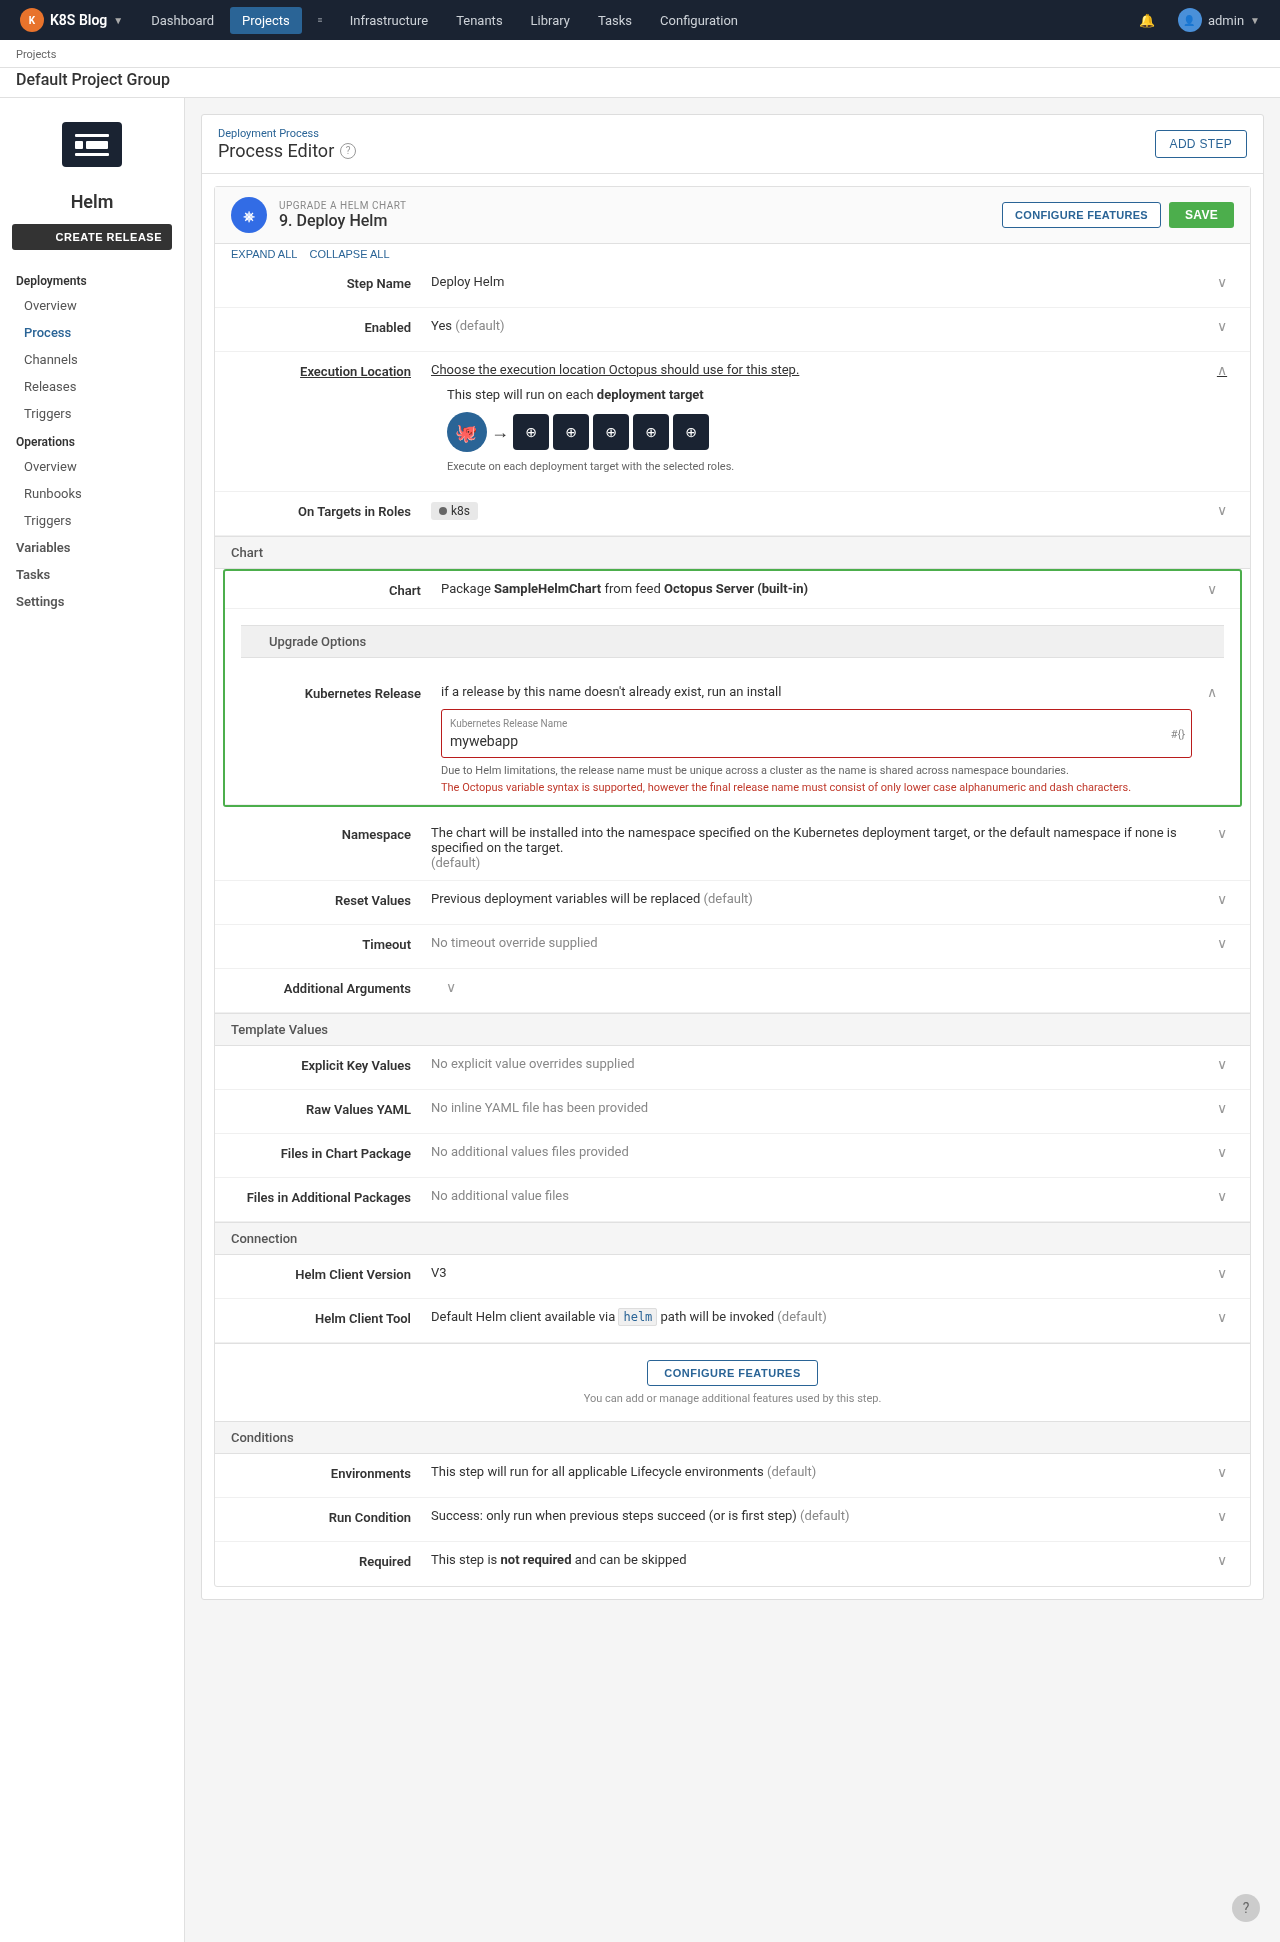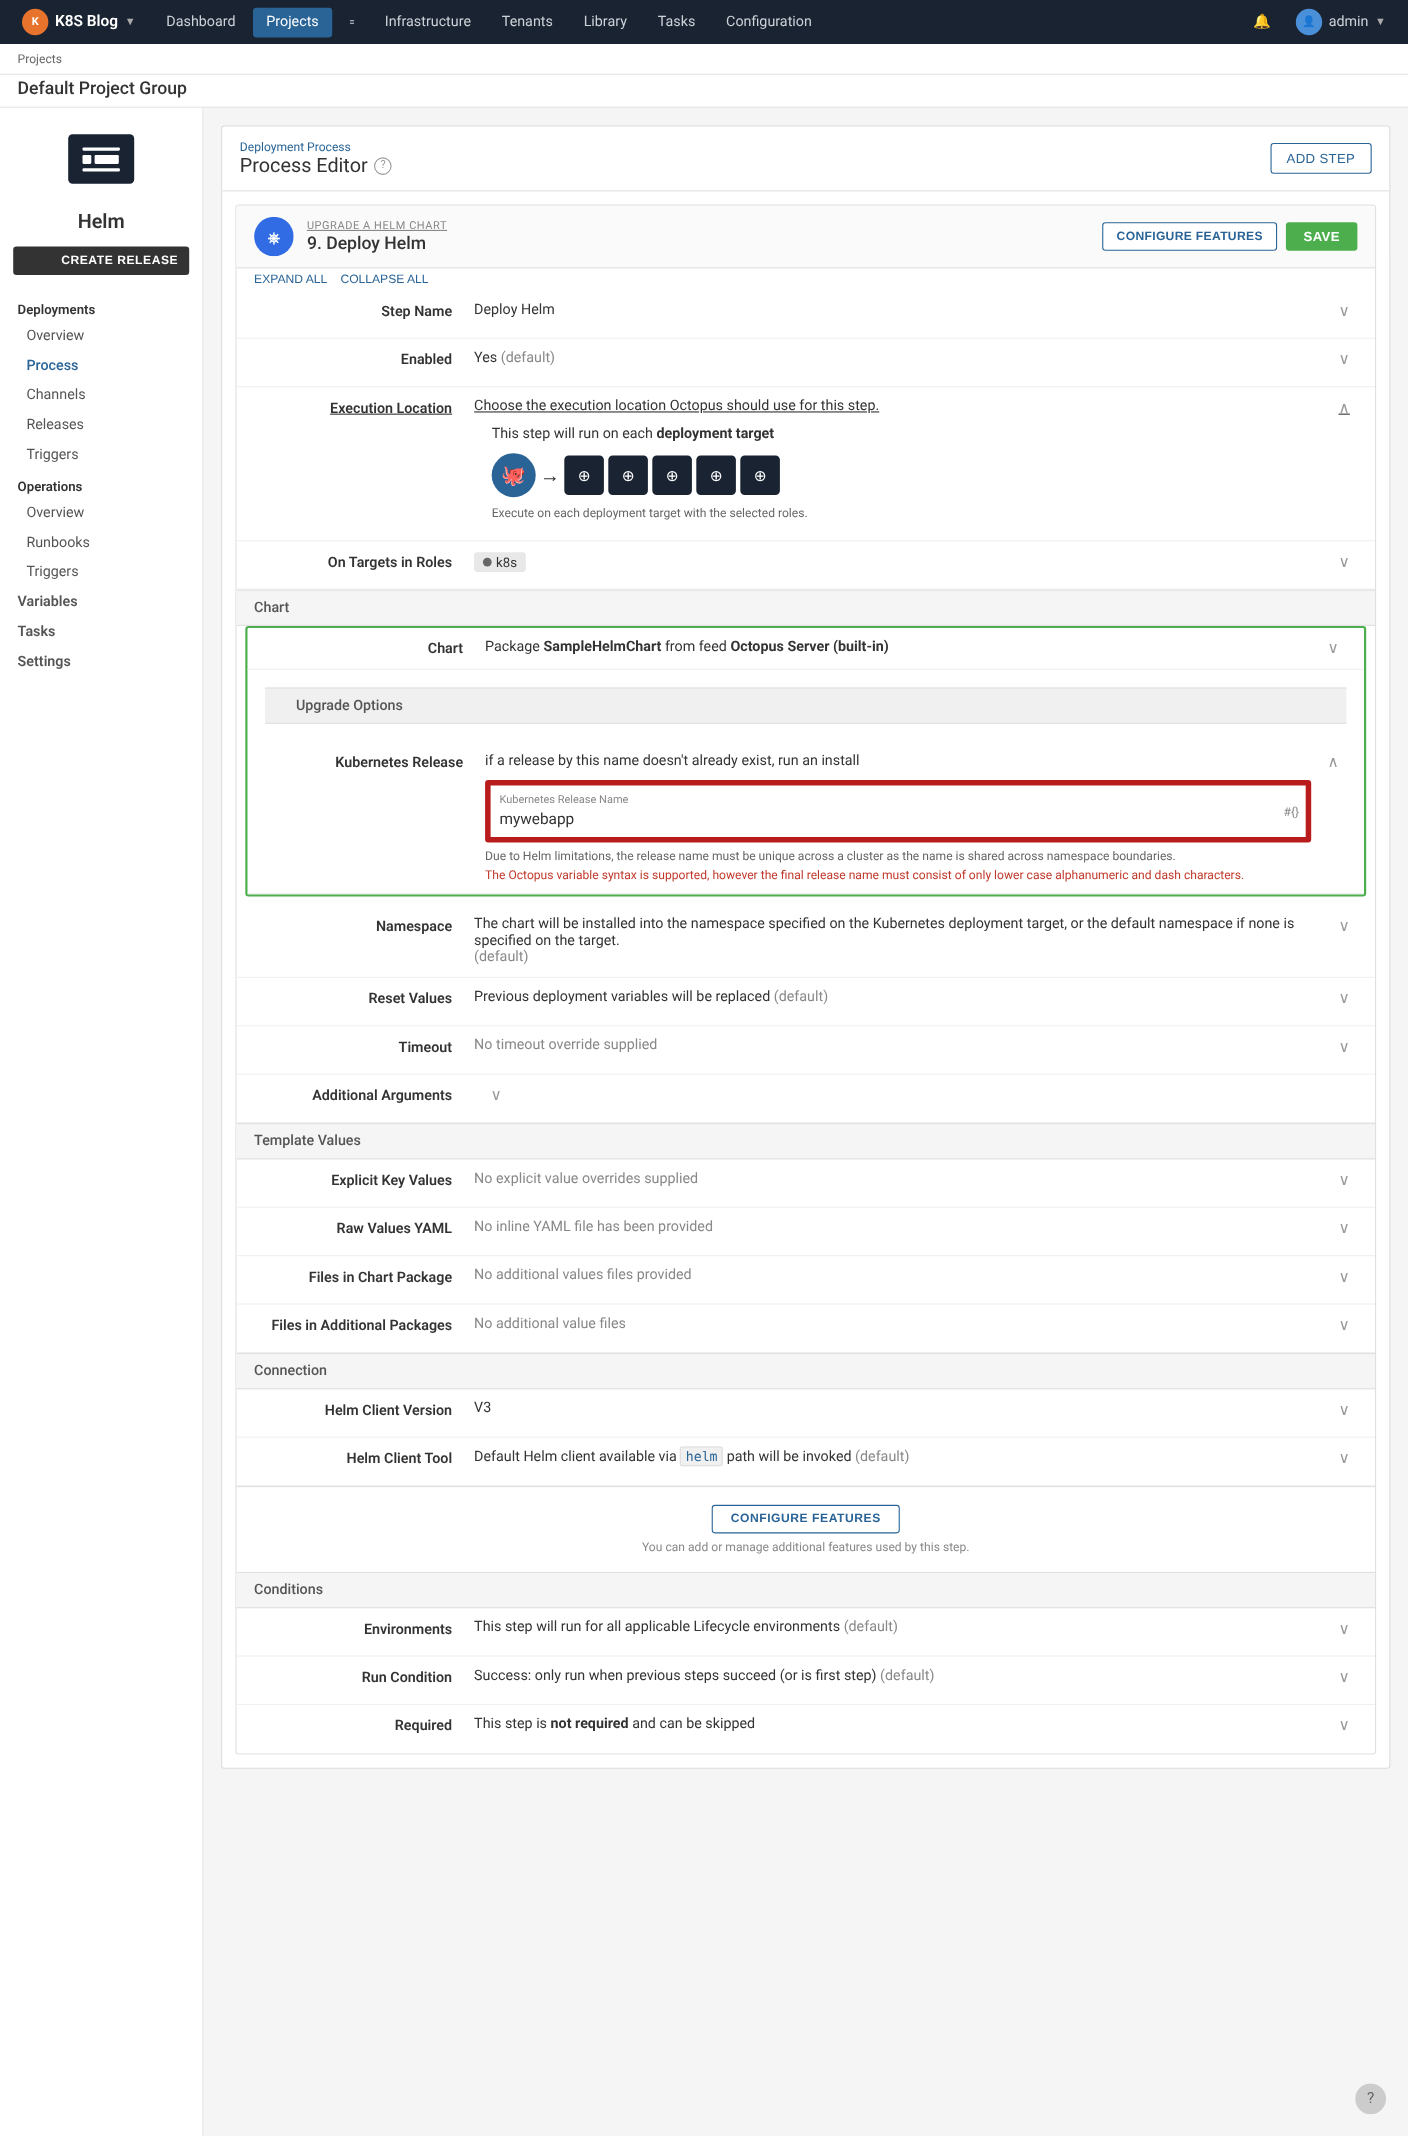--- a/index.html
+++ b/index.html
@@ -251,21 +251,20 @@
     .step-icon {
       width: 36px;
       height: 36px;
       margin-right: 12px;
     }
     .step-subtitle {
       font-size: 10px;
       color: #888;
       text-transform: uppercase;
       letter-spacing: 0.5px;
-      text-decoration: underline;
     }
     .step-title {
       font-size: 16px;
       font-weight: 500;
       color: #333;
     }
     .step-actions {
       margin-left: auto;
       display: flex;
       gap: 8px;
@@ -424,21 +423,21 @@
       border-radius: 3px;
     }
     .highlighted-field {
       padding: 10px 16px;
       border-bottom: 1px solid #f0f0f0;
       display: flex;
       align-items: flex-start;
     }
     .highlighted-field:last-child { border-bottom: none; }
     .k8s-release-input-area {
-      border: 5px solid #b91c1c;
+      border: 1px solid #b91c1c;
       border-radius: 3px;
       padding: 8px;
       margin-bottom: 6px;
       position: relative;
     }
     .k8s-release-input-label {
       font-size: 10px;
       color: #888;
       margin-bottom: 4px;
     }

